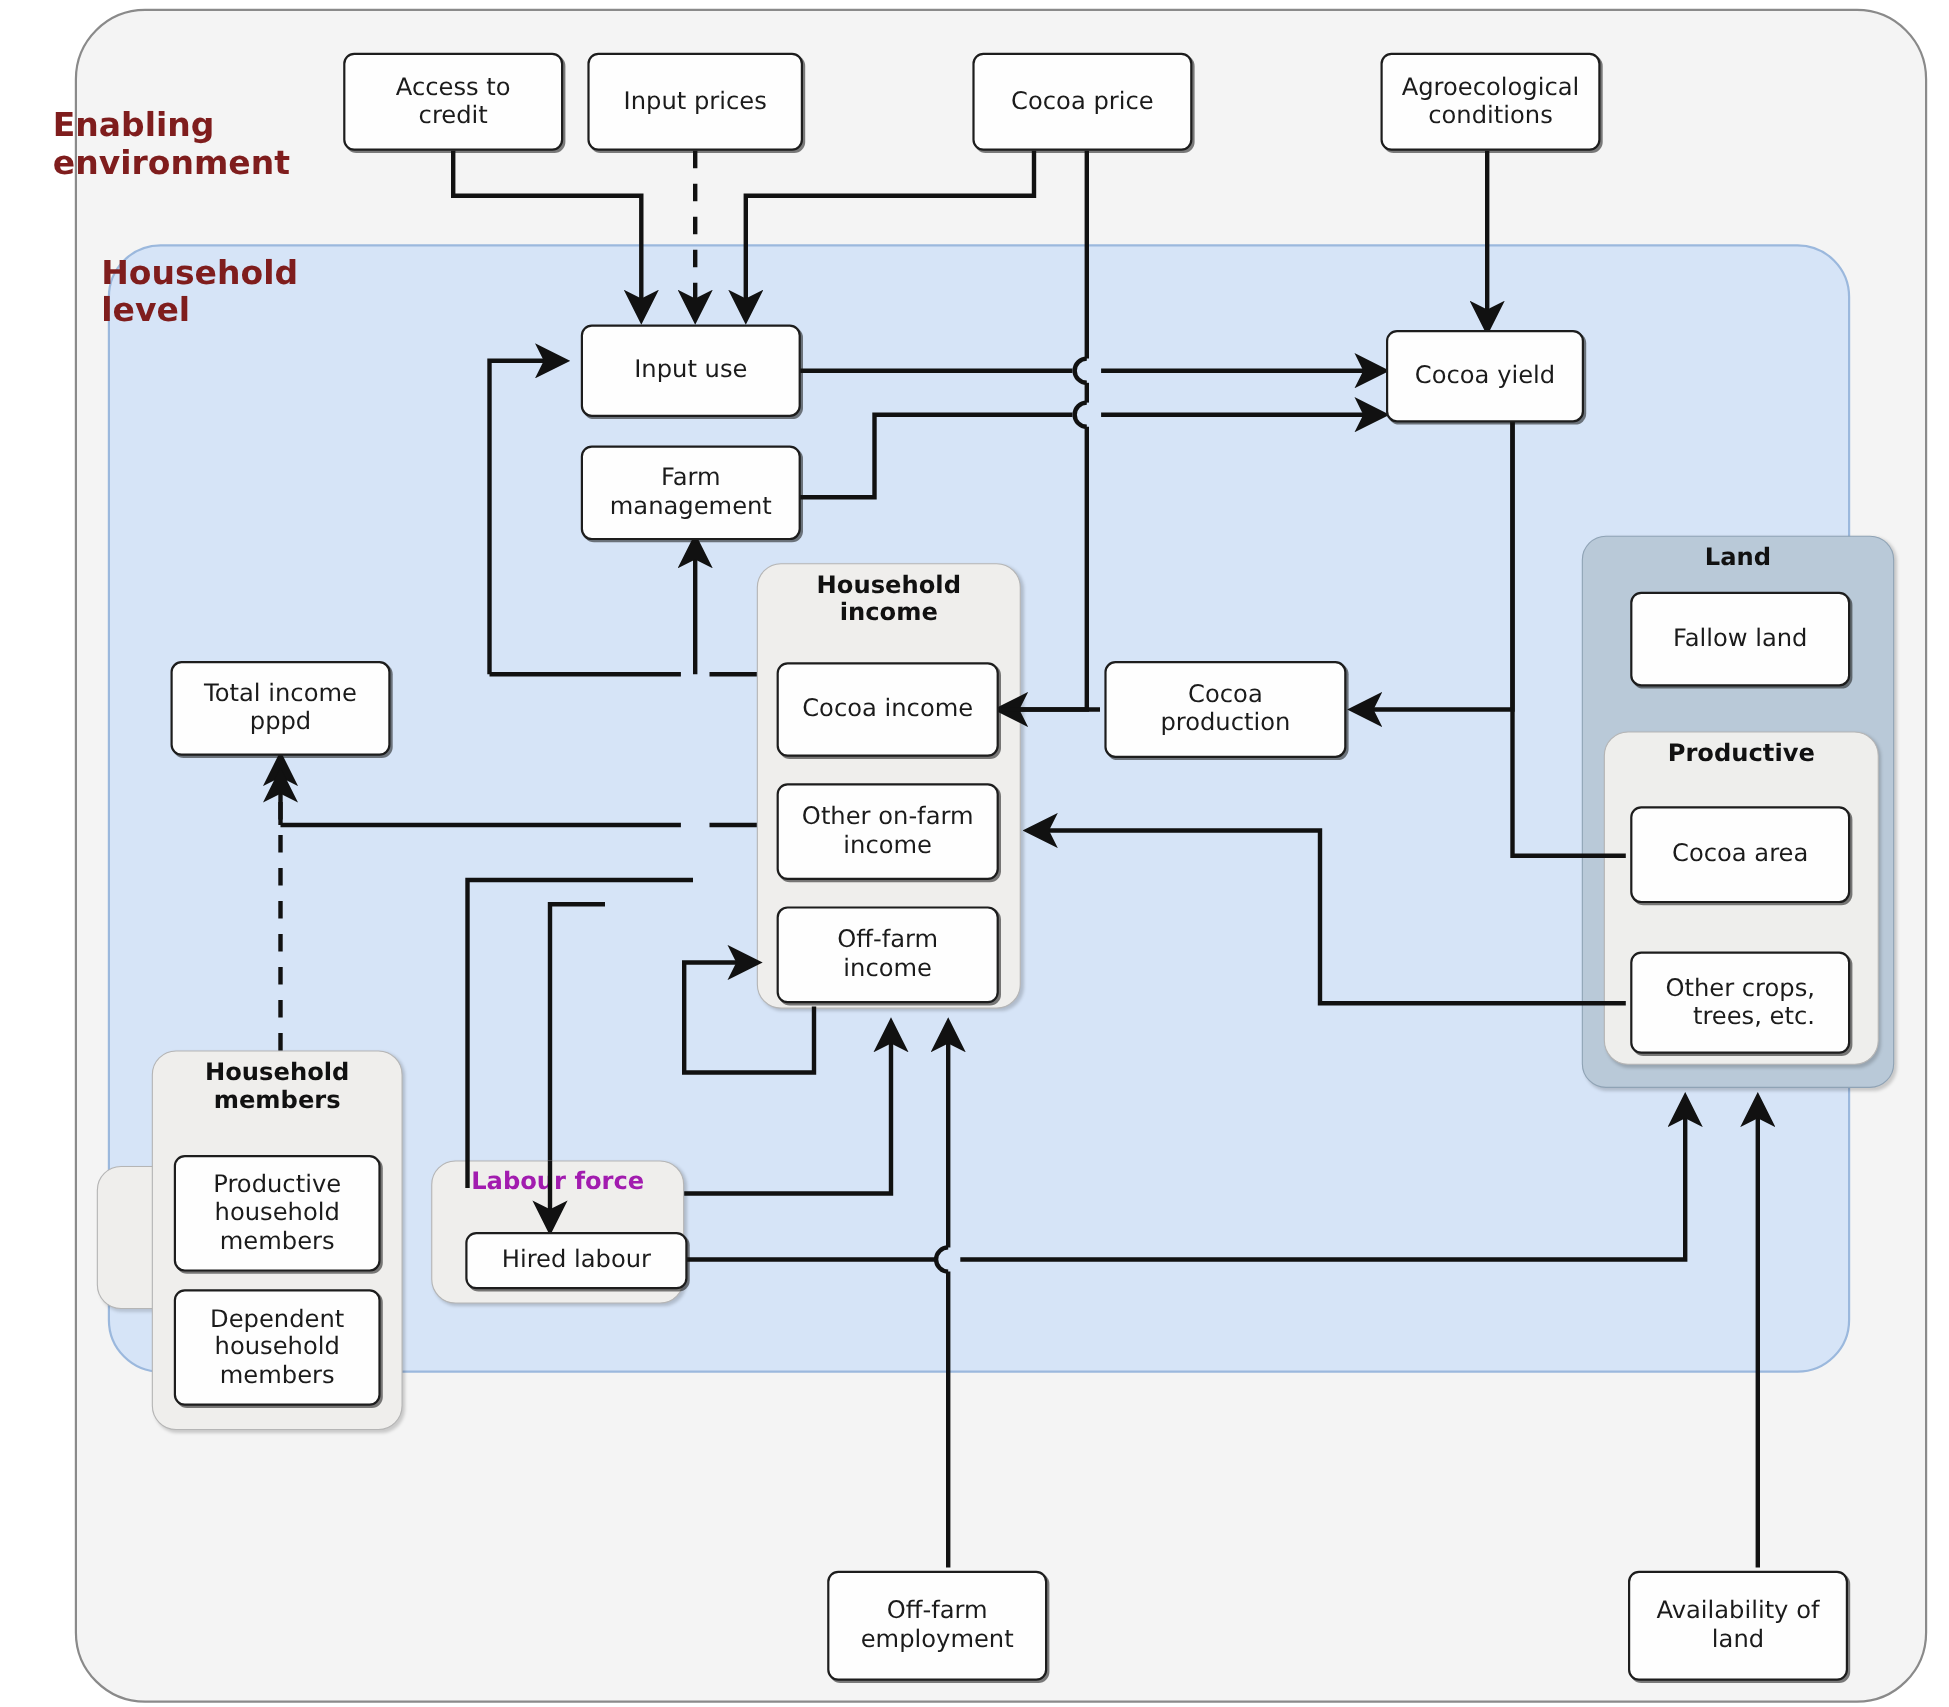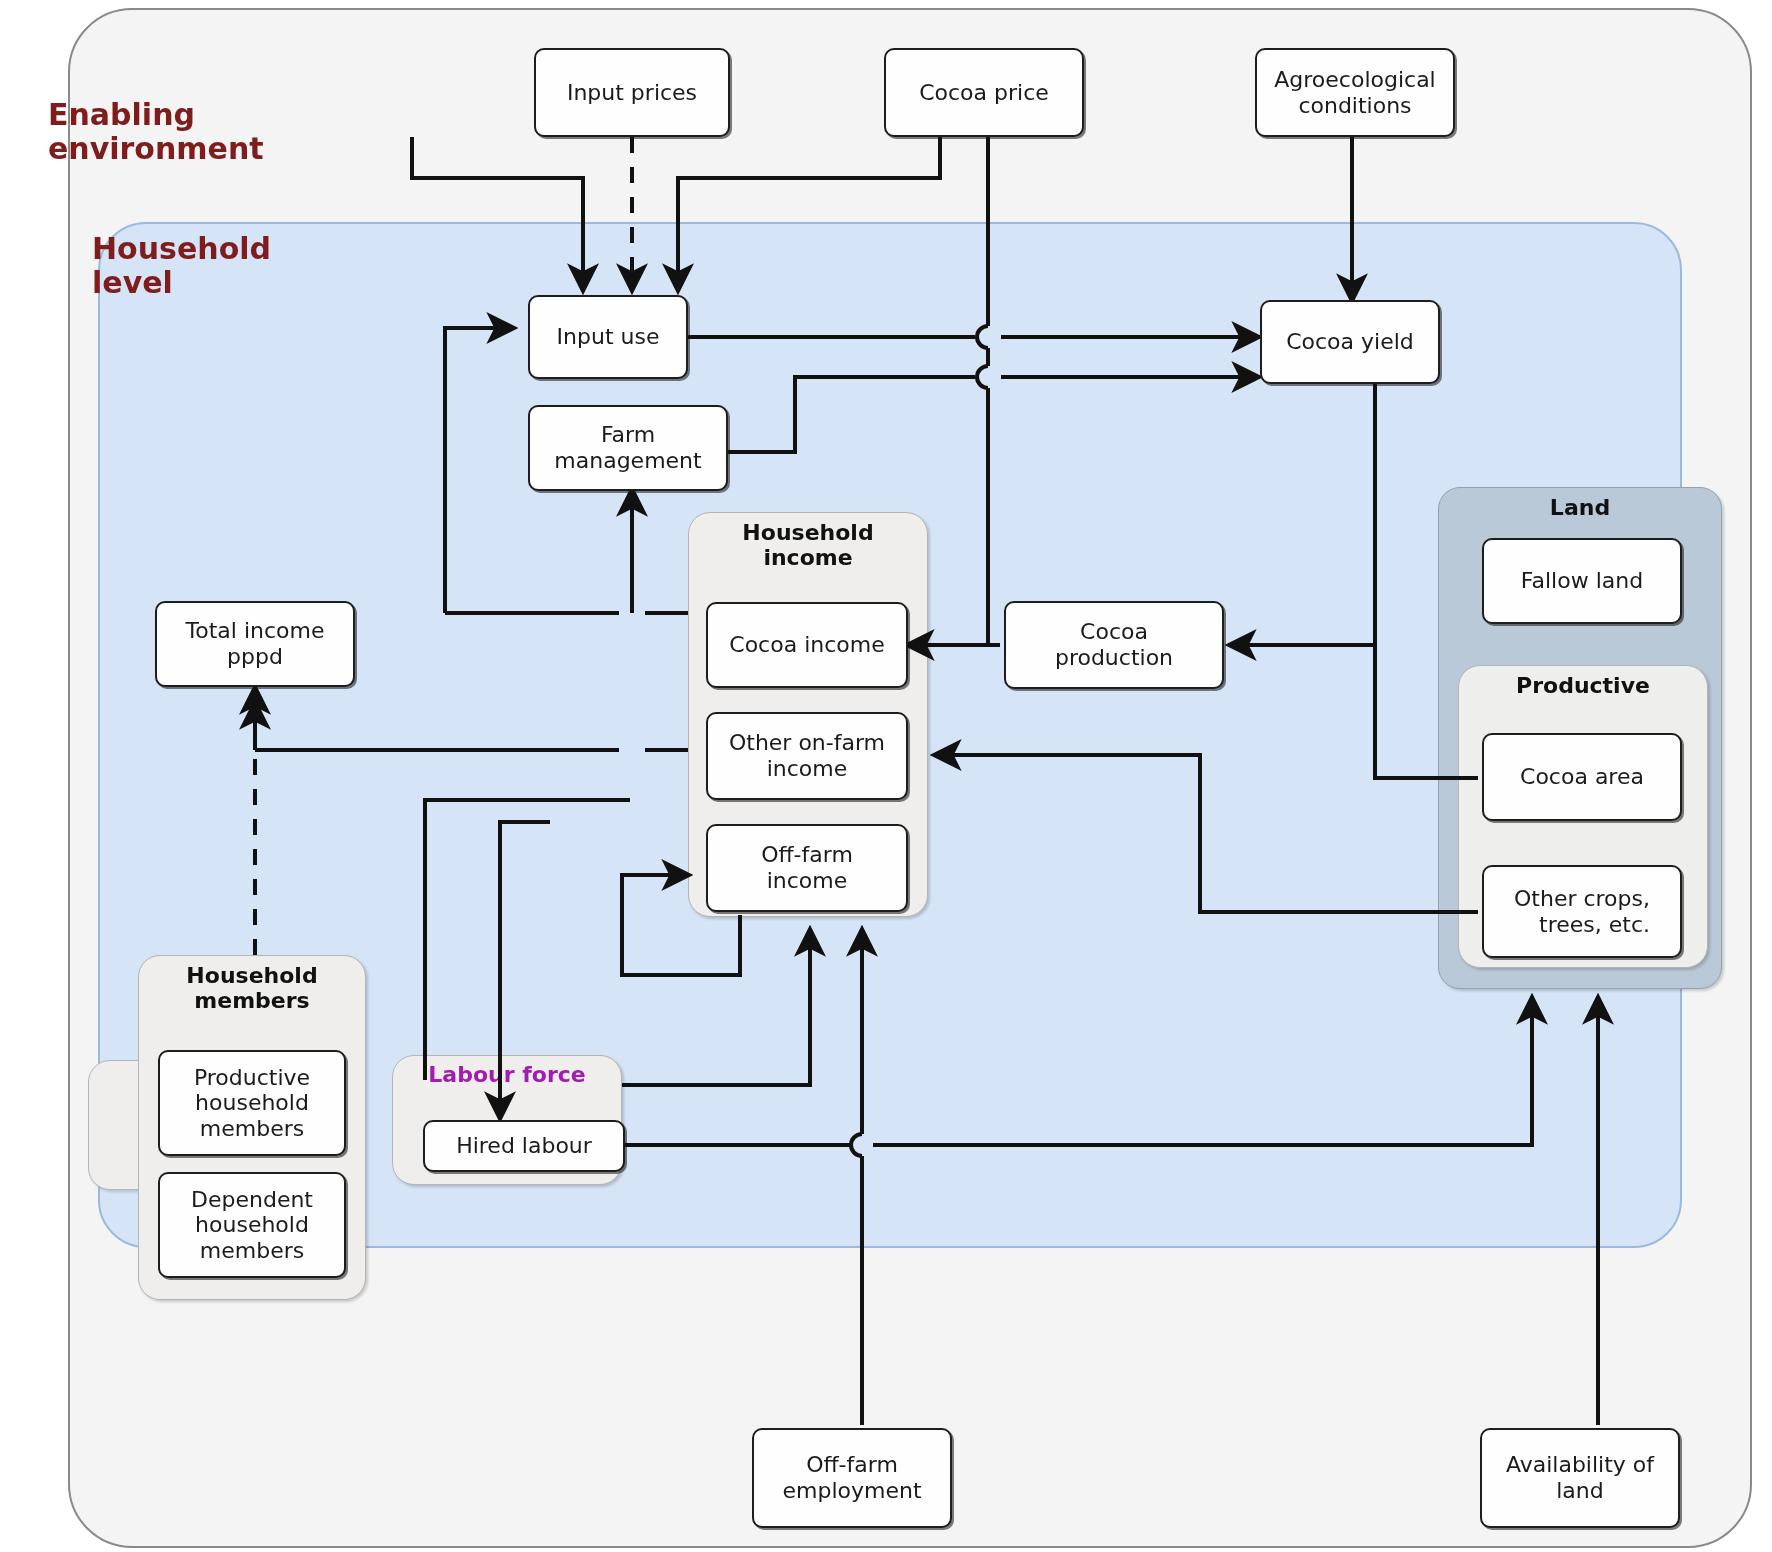--- a/index.html
+++ b/index.html
@@ -148,26 +148,28 @@
       <path d="M862,1134 L862,930" marker-end="url(#ah)"></path>
 
       <path d="M530,1145 L851,1145"></path>
       <path d="M873,1145 L1532,1145 L1532,998" marker-end="url(#ah)"></path>
 
       <path d="M1598,1425 L1598,998" marker-end="url(#ah)"></path>
 
     </g>
   </svg>
 
+  <div class="node" style="left:312px;top:48px;width:200px;height:89px;">Access to
+credit</div>
   <div class="node" style="left:534px;top:48px;width:196px;height:89px;">Input prices</div>
   <div class="node" style="left:884px;top:48px;width:200px;height:89px;">Cocoa price</div>
   <div class="node" style="left:1255px;top:48px;width:200px;height:89px;">Agroecological
 conditions</div>
 
-  <div class="node" style="left:528px;top:295px;width:160px;height:84px;">Input use</div>
+  <div class="node" style="left:528px;top:295px;width:200px;height:84px;">Input use</div>
   <div class="node" style="left:1260px;top:300px;width:180px;height:84px;">Cocoa yield</div>
   <div class="node" style="left:528px;top:405px;width:200px;height:86px;">Farm
 management</div>
 
   <div class="node" style="left:155px;top:601px;width:200px;height:86px;">Total income
 pppd</div>
 
   <div class="node" style="left:706px;top:602px;width:202px;height:86px;">Cocoa income</div>
   <div class="node" style="left:706px;top:712px;width:202px;height:88px;">Other on-farm
 income</div>

